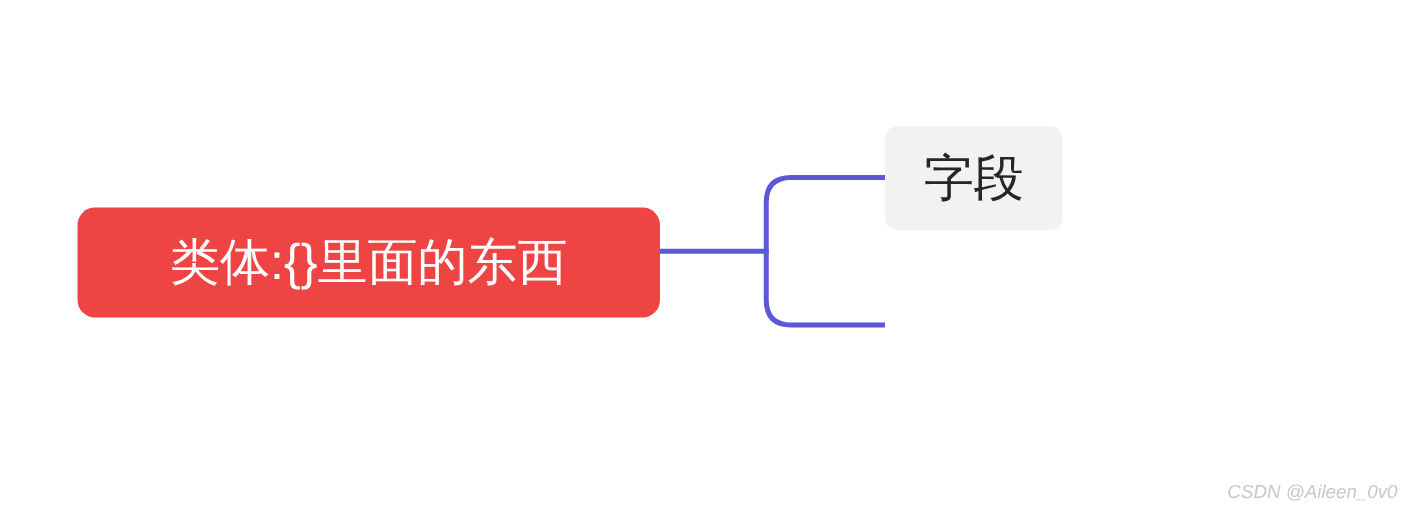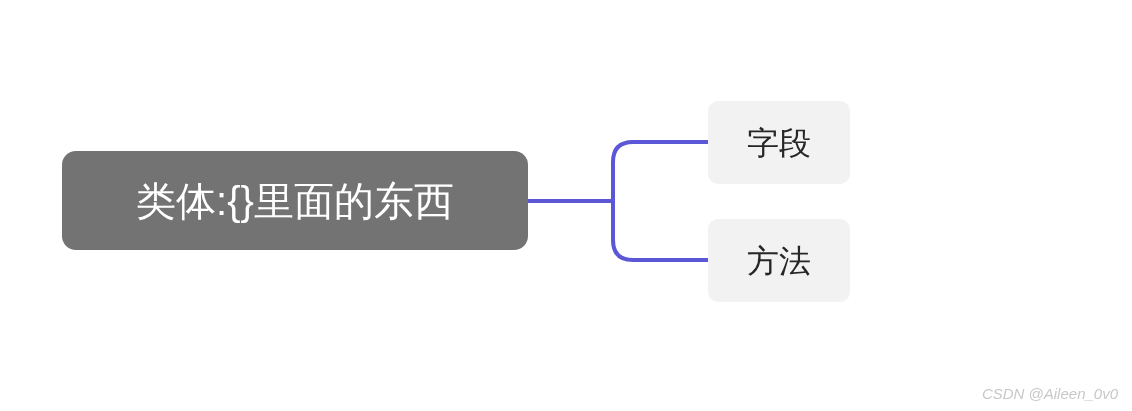--- a/index.html
+++ b/index.html
@@ -37,24 +37,24 @@
     position: absolute;
     box-sizing: border-box;
     display: flex;
     align-items: center;
     justify-content: center;
     text-align: center;
   }
 
   .node-root {
     left: 62px;
-    top: 151px;
+    top: 166px;
     width: 466px;
-    height: 99px;
-    background: #737373;
+    height: 88px;
+    background: #ef4444;
     border-radius: 14px;
   }
 
   .node-root .node-label {
     color: #ffffff;
     font-size: 40px;
     line-height: 1;
     letter-spacing: 0px;
     white-space: nowrap;
   }
@@ -65,21 +65,21 @@
     height: 83px;
     background: #f2f2f2;
     border-radius: 10px;
   }
 
   .node-leaf-1 { top: 101px; }
   .node-leaf-2 { top: 219px; }
 
   .node-leaf .node-label {
     color: #262626;
-    font-size: 32px;
+    font-size: 40px;
     line-height: 1;
     white-space: nowrap;
   }
 
   
   #watermark {
     position: absolute;
     right: 14px;
     bottom: 10px;
     color: #c8c8c8;
@@ -104,19 +104,16 @@
   </svg>
 
   <div class="node node-root">
     <span class="node-label">类体:{}里面的东西</span>
   </div>
 
   <div class="node node-leaf node-leaf-1">
     <span class="node-label">字段</span>
   </div>
 
-  <div class="node node-leaf node-leaf-2">
-    <span class="node-label">方法</span>
-  </div>
 
   <div id="watermark">CSDN @Aileen_0v0</div>
 
 </div>
 
 </body></html>

